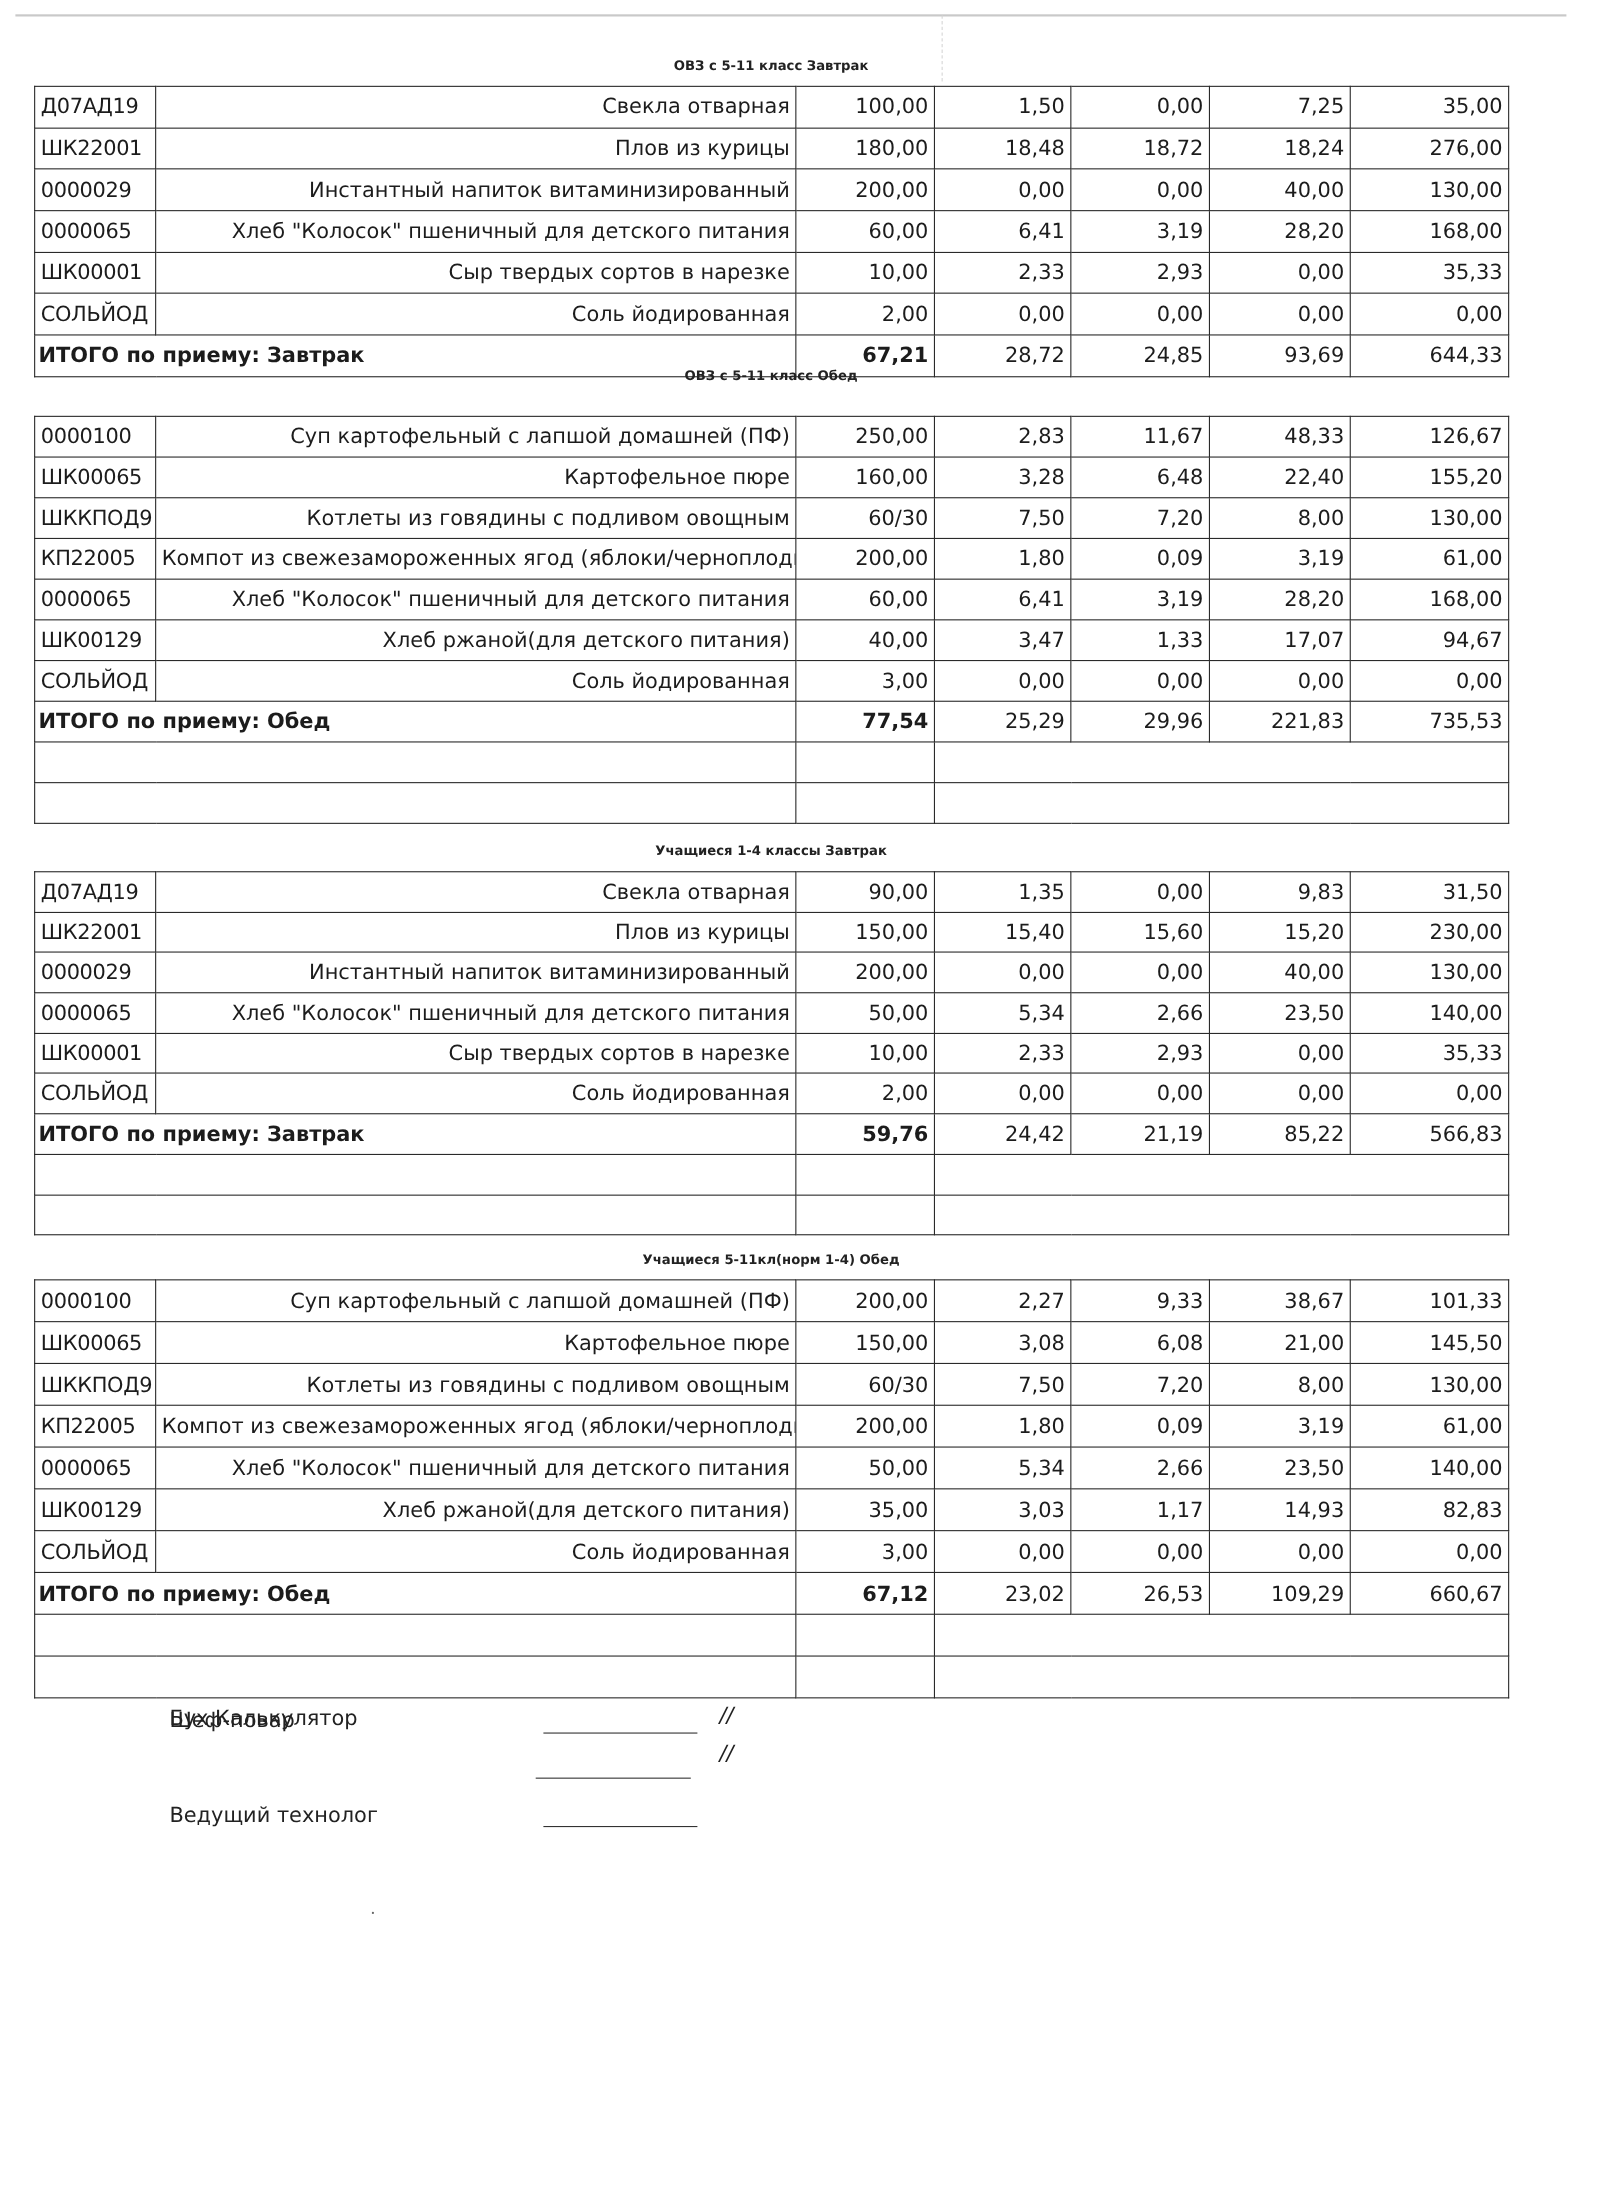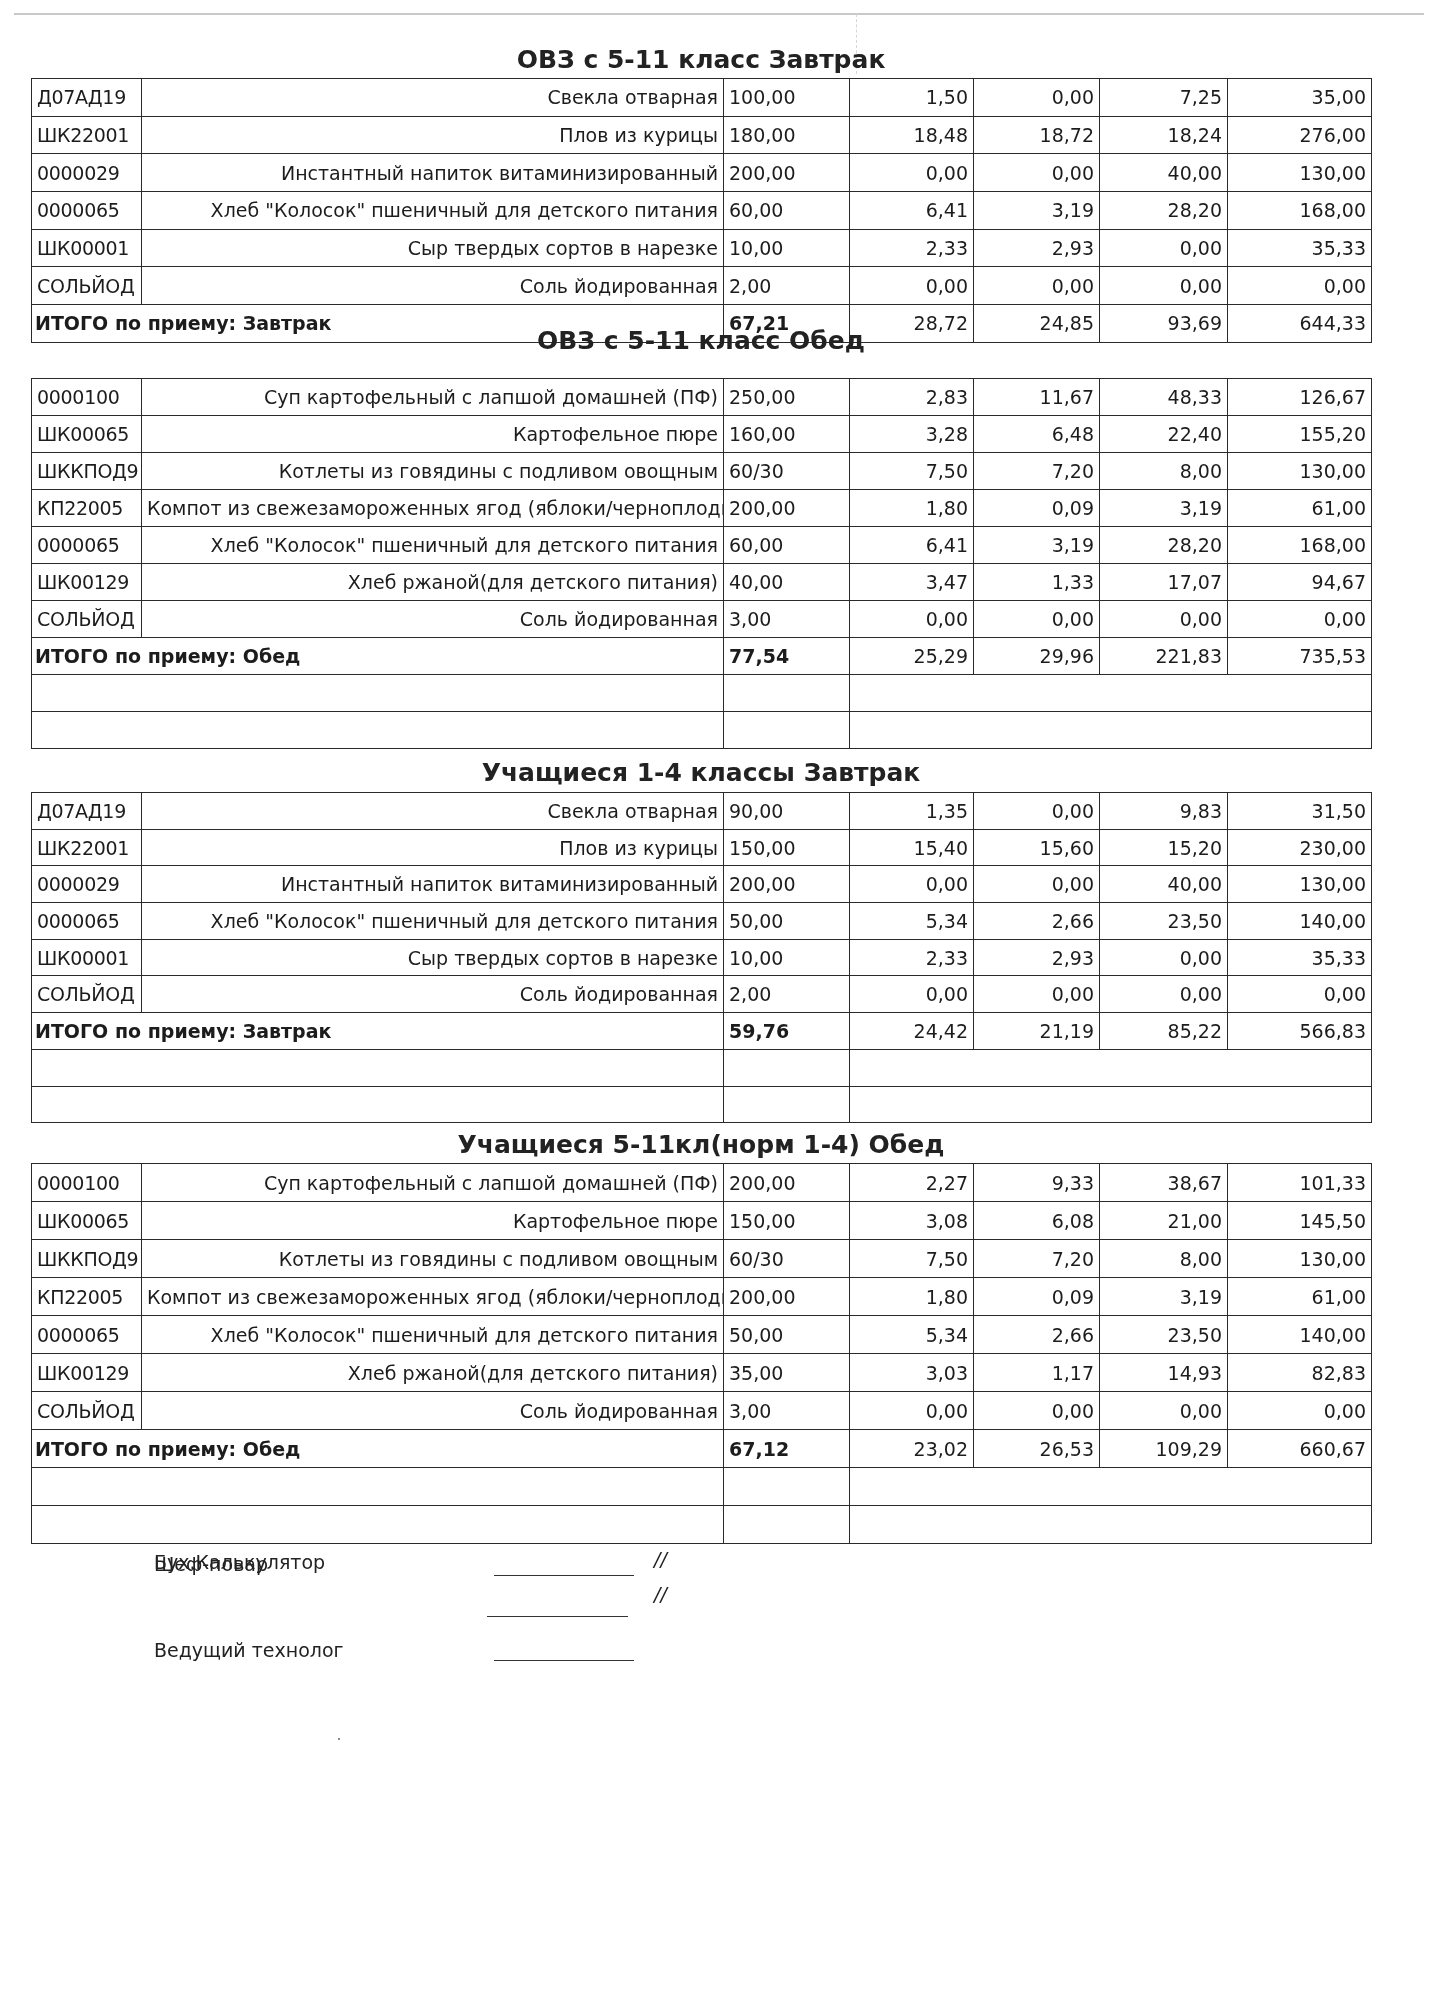--- a/index.html
+++ b/index.html
@@ -12,37 +12,37 @@
   .top-rule {
     position: absolute; left: 14px; top: 13px; width: 1410px; height: 0;
     border-top: 2px solid #c9c9c9;
   }
   .fold-line {
     position: absolute; left: 856px; top: 14px; width: 0; height: 60px;
     border-left: 1px dashed #d6d6d6;
   }
   .section-title {
     position: absolute; left: 31px; width: 1340px; text-align: center;
-    font-weight: bold; font-size: 25px; line-height: 24px; height: 24px;
+    font-weight: bold; font-size: 12px; line-height: 24px; height: 24px;
     color: #222;
   }
   table.menu {
     position: absolute; left: 31px; width: 1340px;
     border-collapse: collapse; table-layout: fixed;
     font-size: 19px;
   }
   table.menu td {
     border: 1.5px solid #2a2a2a;
     padding: 0 5px;
     white-space: nowrap; overflow: hidden;
     vertical-align: middle;
   }
   td.code { text-align: left; padding-left: 3px; padding-right: 2px; letter-spacing: -0.3px; }
   td.name { text-align: right; padding-left: 6px; text-overflow: clip; }
-  td.qty { text-align: left; margin-top: 28px; }
+  td.qty { text-align: right; margin-top: 28px; }
   td.num { text-align: right; padding-right: 6px; }
   tr.total td { font-weight: normal; }
   tr.total td.total-label { font-weight: bold; padding-left: 3px; }
   tr.total td.qty { font-weight: bold; }
   .sig-label {
     position: absolute; left: 154px; font-size: 19px; line-height: 24px; color: #222; text-align: right;
   }
   .sig-line {
     position: absolute; height: 0; border-top: 1.5px solid #333;
   }

